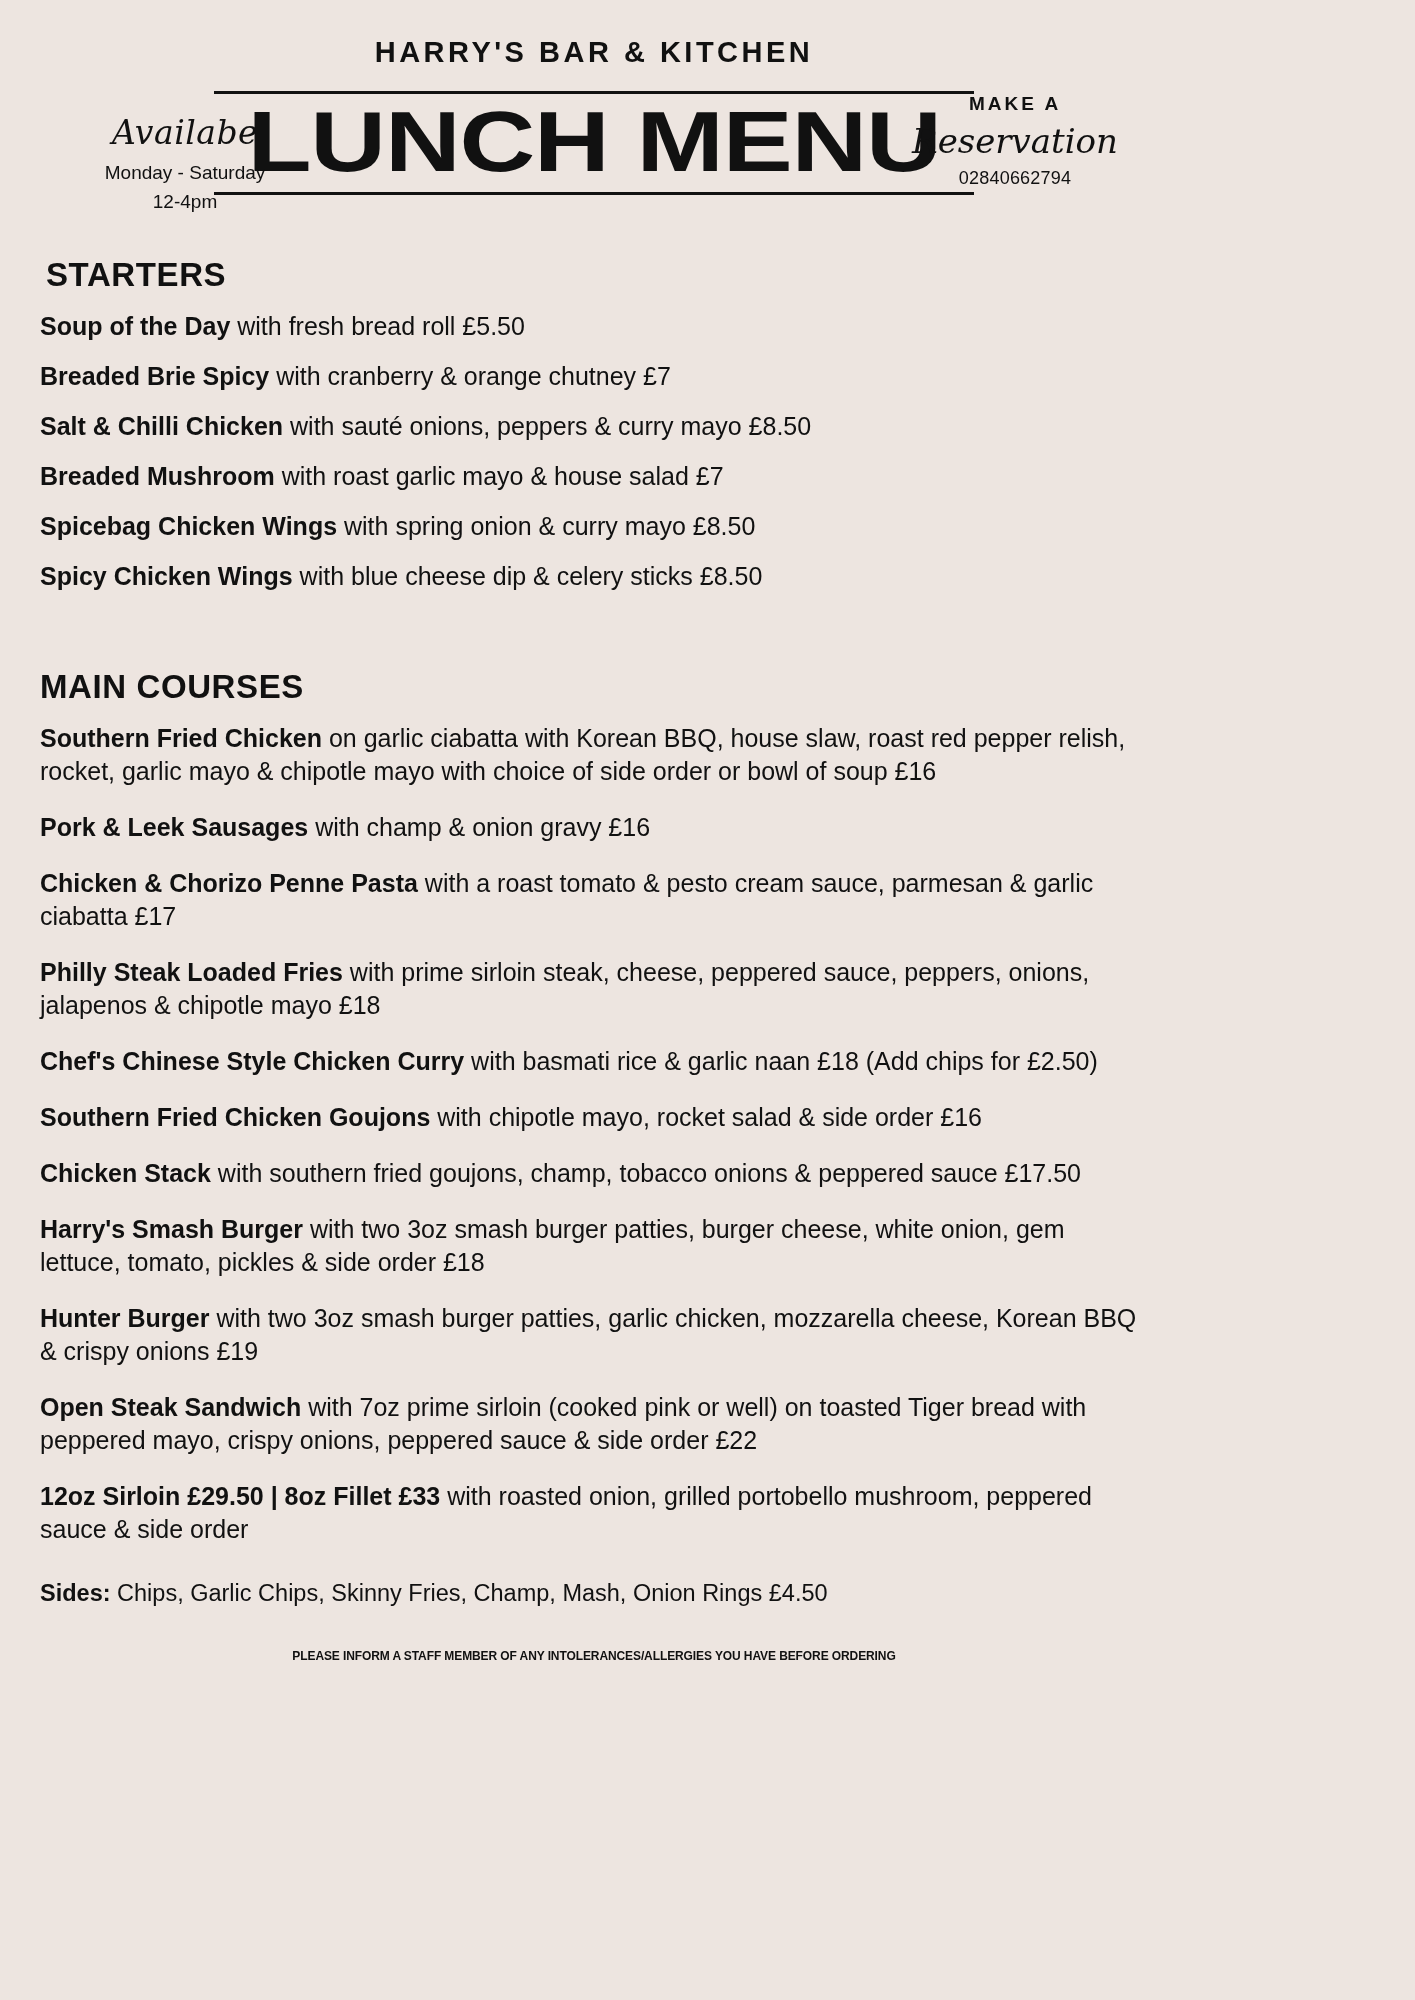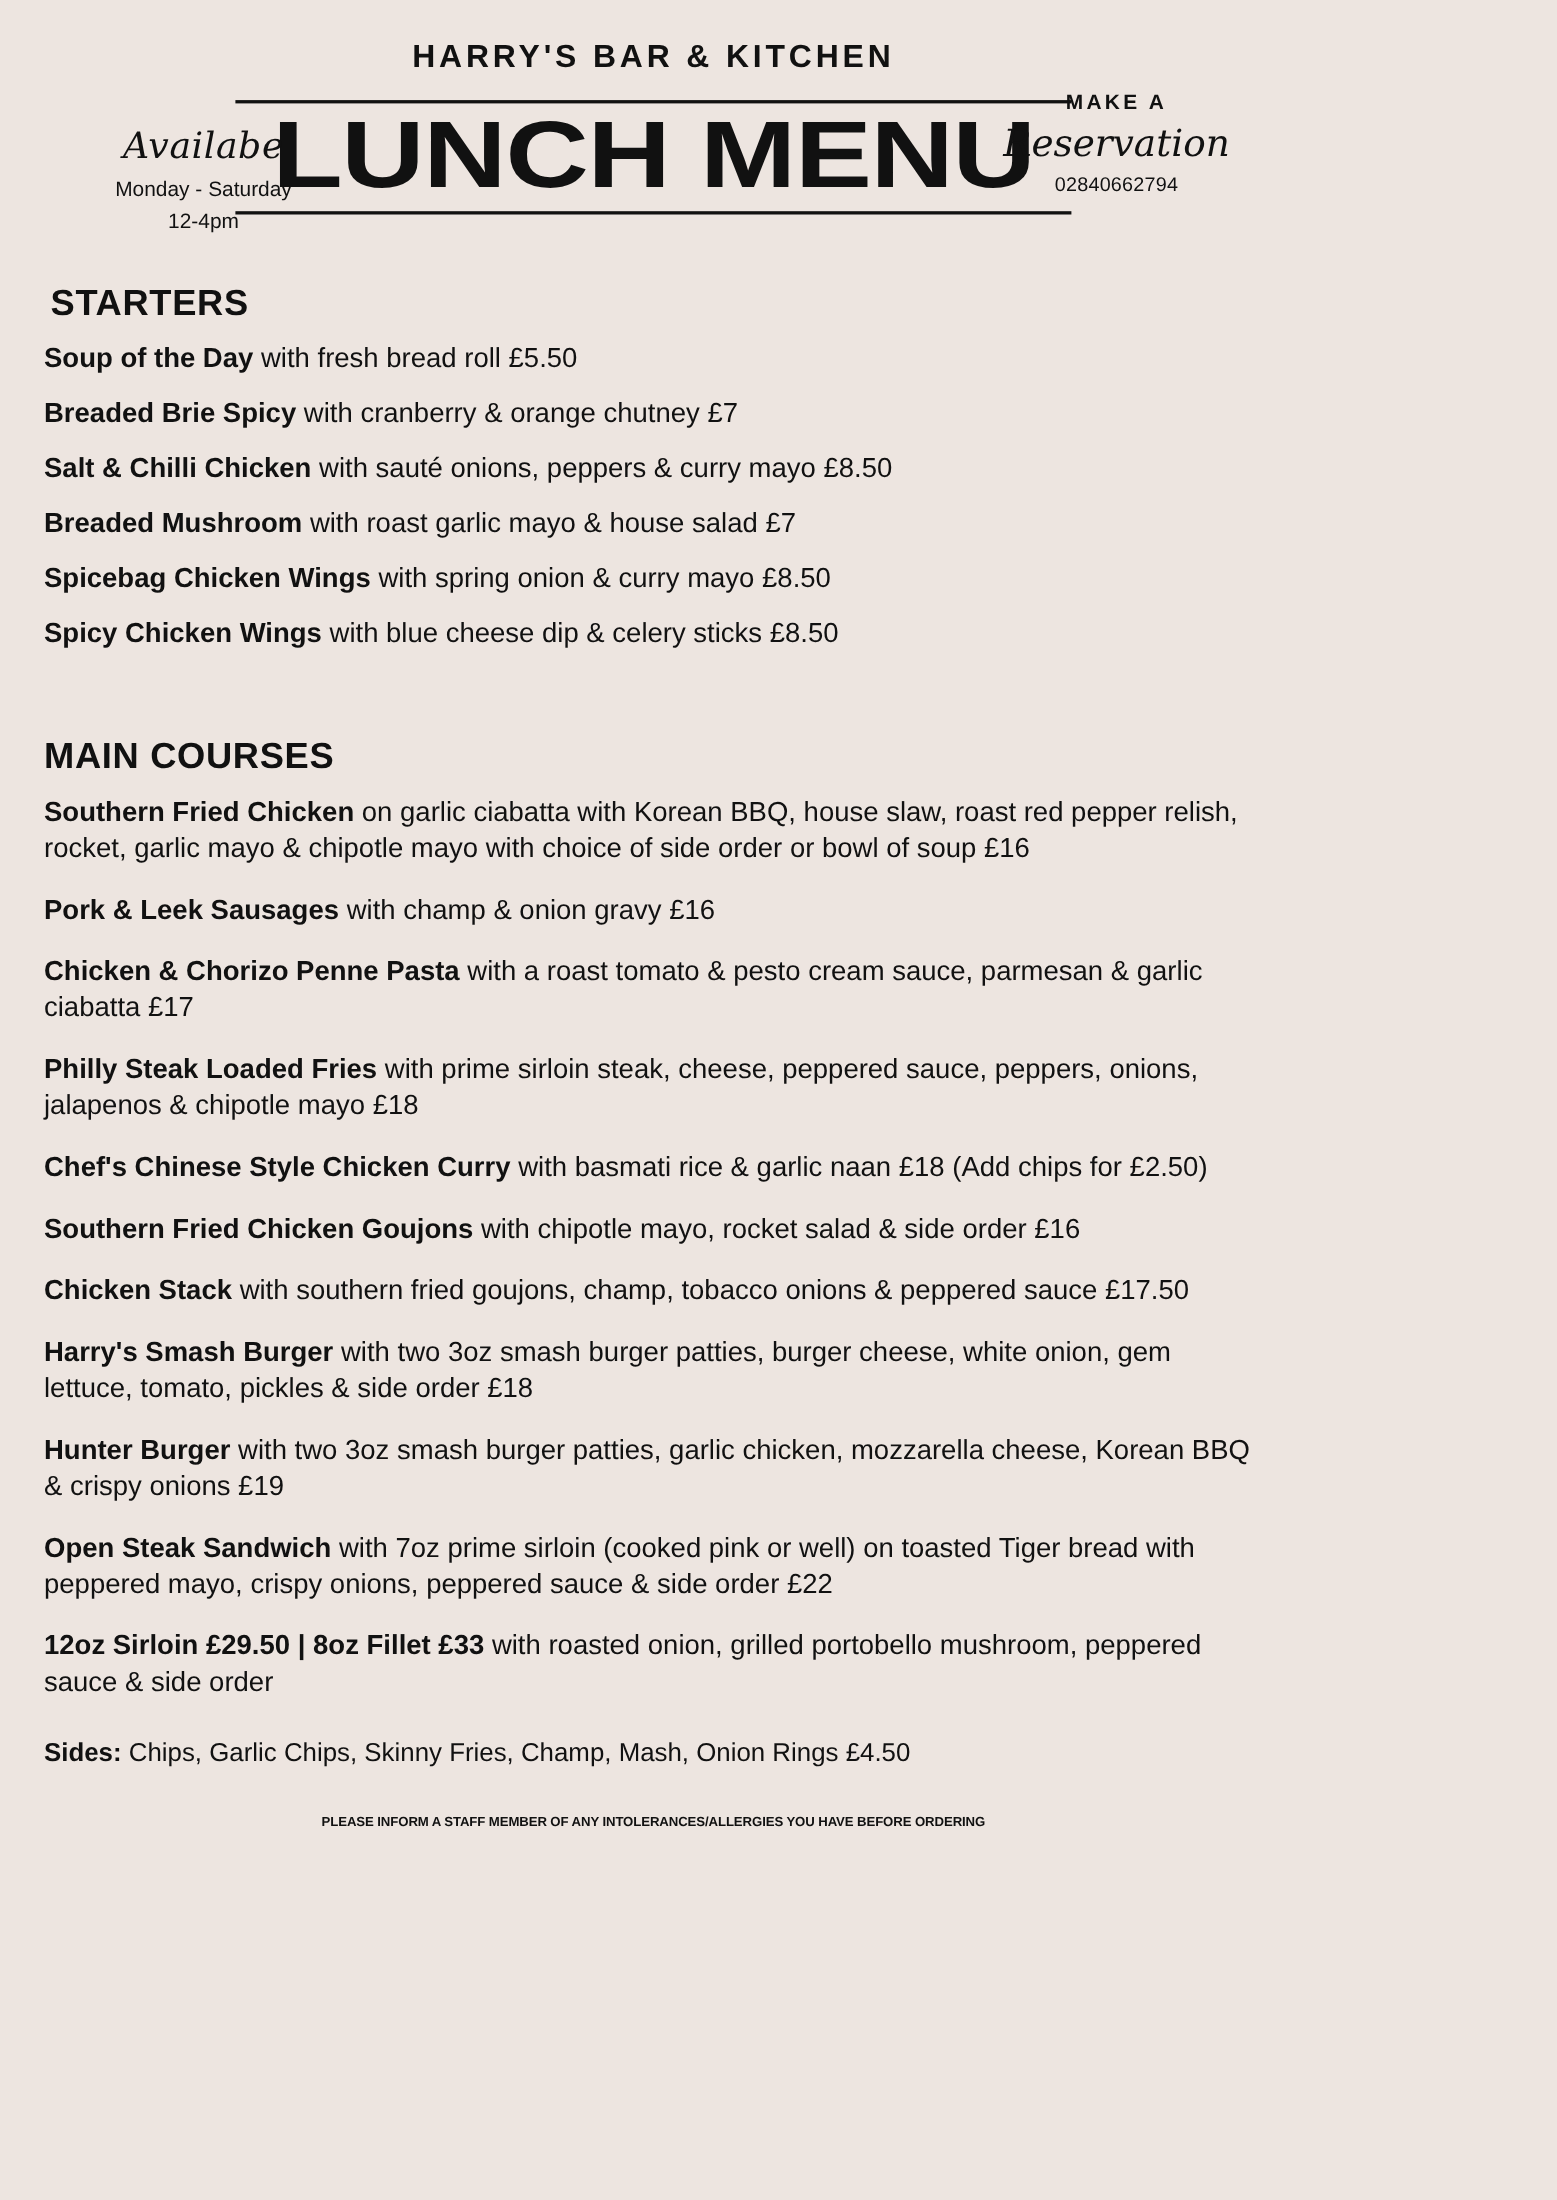--- a/index.html
+++ b/index.html
@@ -72,21 +72,21 @@
     letter-spacing: 0.5px;
   }
   .available-sub {
     font-size: 19px;
     margin-top: 4px;
   }
 
   .reservation-block {
     position: absolute;
     right: 18px;
-    top: 82px;
+    top: 92px;
     width: 230px;
     text-align: center;
     line-height: 1.3;
   }
   .make-a {
     font-size: 19px;
     font-weight: bold;
     letter-spacing: 3px;
   }
   .reservation-script {

